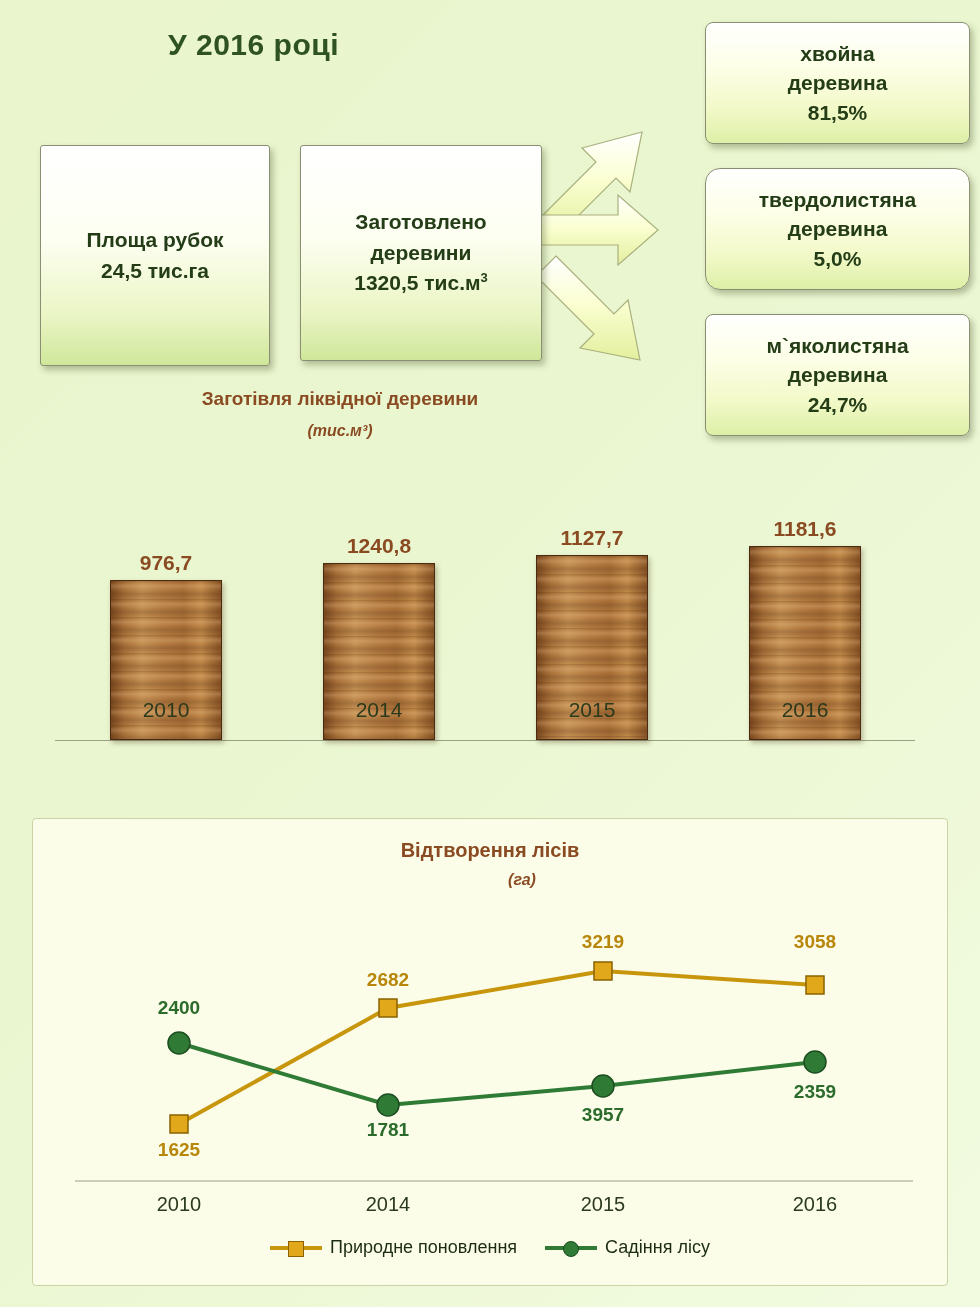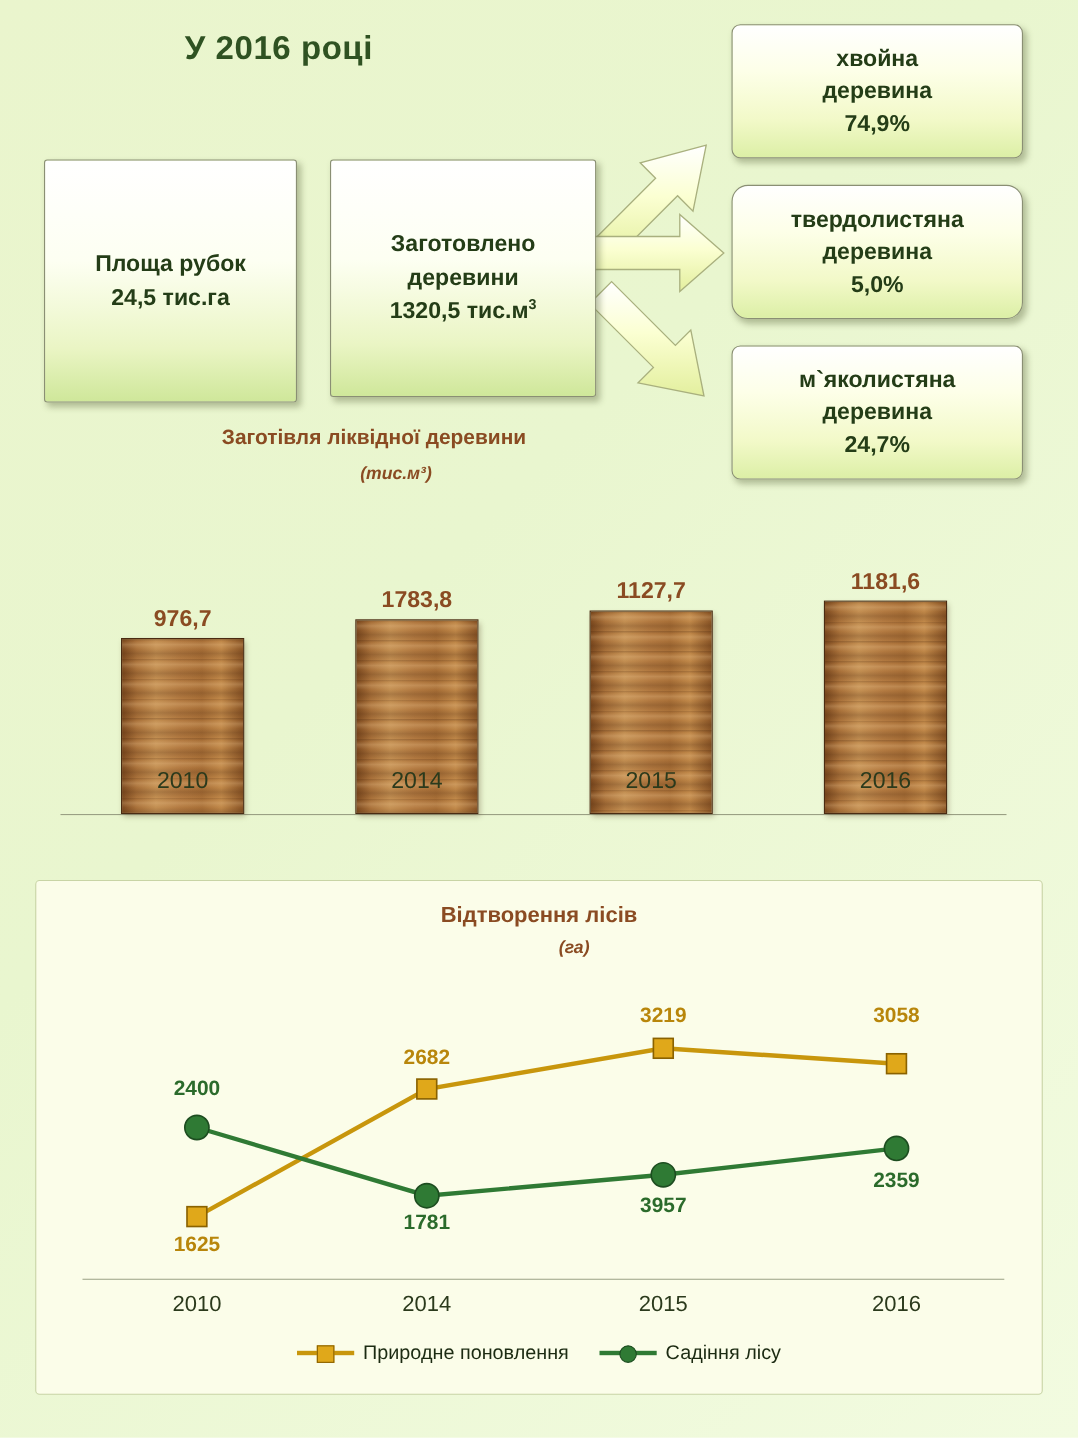--- a/index.html
+++ b/index.html
@@ -40,20 +40,21 @@
     text-align: center;
     color: #243d17;
     font-weight: bold;
   }
   .box-left {
     background: linear-gradient(to bottom, #ffffff 0%, #fdfff2 42%, #eaf5c4 78%, #cfe79a 100%);
   }
   .box-right {
     background: linear-gradient(to bottom, #ffffff 0%, #fdffe8 35%, #f2f9c8 72%, #dcefa6 100%);
     border-radius: 8px;
+    margin-left: 40px;
   }
 
   #box-area {
     left: 40px; top: 145px; width: 230px; height: 221px;
     font-size: 21px; line-height: 1.45;
   }
   #box-harvest {
     left: 300px; top: 145px; width: 242px; height: 216px;
     font-size: 21px; line-height: 1.45;
   }
@@ -94,21 +95,20 @@
     color: #8a4b22;
   }
   .bar-units {
     position: absolute;
     left: 0; top: 422px; width: 680px;
     text-align: center;
     font-size: 16px;
     font-style: italic;
     font-weight: bold;
     color: #8a4b22;
-    padding-left: 20px;
   }
   #bar-area {
     position: absolute;
     left: 0; top: 470px; width: 980px; height: 330px;
   }
   .bar-col {
     position: absolute;
     bottom: 60px;
     width: 112px;
     text-align: center;
@@ -154,21 +154,21 @@
     left: -24px;
     text-align: center;
     font-size: 21px;
     color: #2b3a1c;
   }
 
   
   #line-panel {
     position: absolute;
     left: 32px;
-    top: 800px;
+    top: 818px;
     width: 916px;
     height: 468px;
     background: #fbfde9;
     border: 1px solid #c8d4a5;
     border-radius: 4px;
     box-sizing: border-box;
   }
   .line-title {
     position: absolute;
     top: 20px; left: 0; width: 100%;
@@ -278,21 +278,21 @@
   <div>Заготовлено</div>
   <div>деревини</div>
   <div>
     <span>1320,5 тис.м</span><span class="sup">3</span>
   </div>
 </div>
 
 <div class="box box-right" id="box-conifer">
   <div>хвойна</div>
   <div>деревина</div>
-  <div>74,9%</div>
+  <div>81,5%</div>
 </div>
 
 <div class="box box-right" id="box-hardleaf">
   <div>твердолистяна</div>
   <div>деревина</div>
   <div>5,0%</div>
 </div>
 
 <div class="box box-right" id="box-softleaf">
   <div>м`яколистяна</div>
@@ -306,21 +306,21 @@
 <div id="bar-area">
   <div class="bar-axis"></div>
 
   <div class="bar-col" style="left:110px;">
     <div class="bar-value" style="bottom:165px;">976,7</div>
     <div class="bar-rect" style="height:160px;"></div>
     <div class="bar-label">2010</div>
   </div>
 
   <div class="bar-col" style="left:323px;">
-    <div class="bar-value" style="bottom:182px;">1783,8</div>
+    <div class="bar-value" style="bottom:182px;">1240,8</div>
     <div class="bar-rect" style="height:177px;"></div>
     <div class="bar-label">2014</div>
   </div>
 
   <div class="bar-col" style="left:536px;">
     <div class="bar-value" style="bottom:190px;">1127,7</div>
     <div class="bar-rect" style="height:185px;"></div>
     <div class="bar-label">2015</div>
   </div>
 

